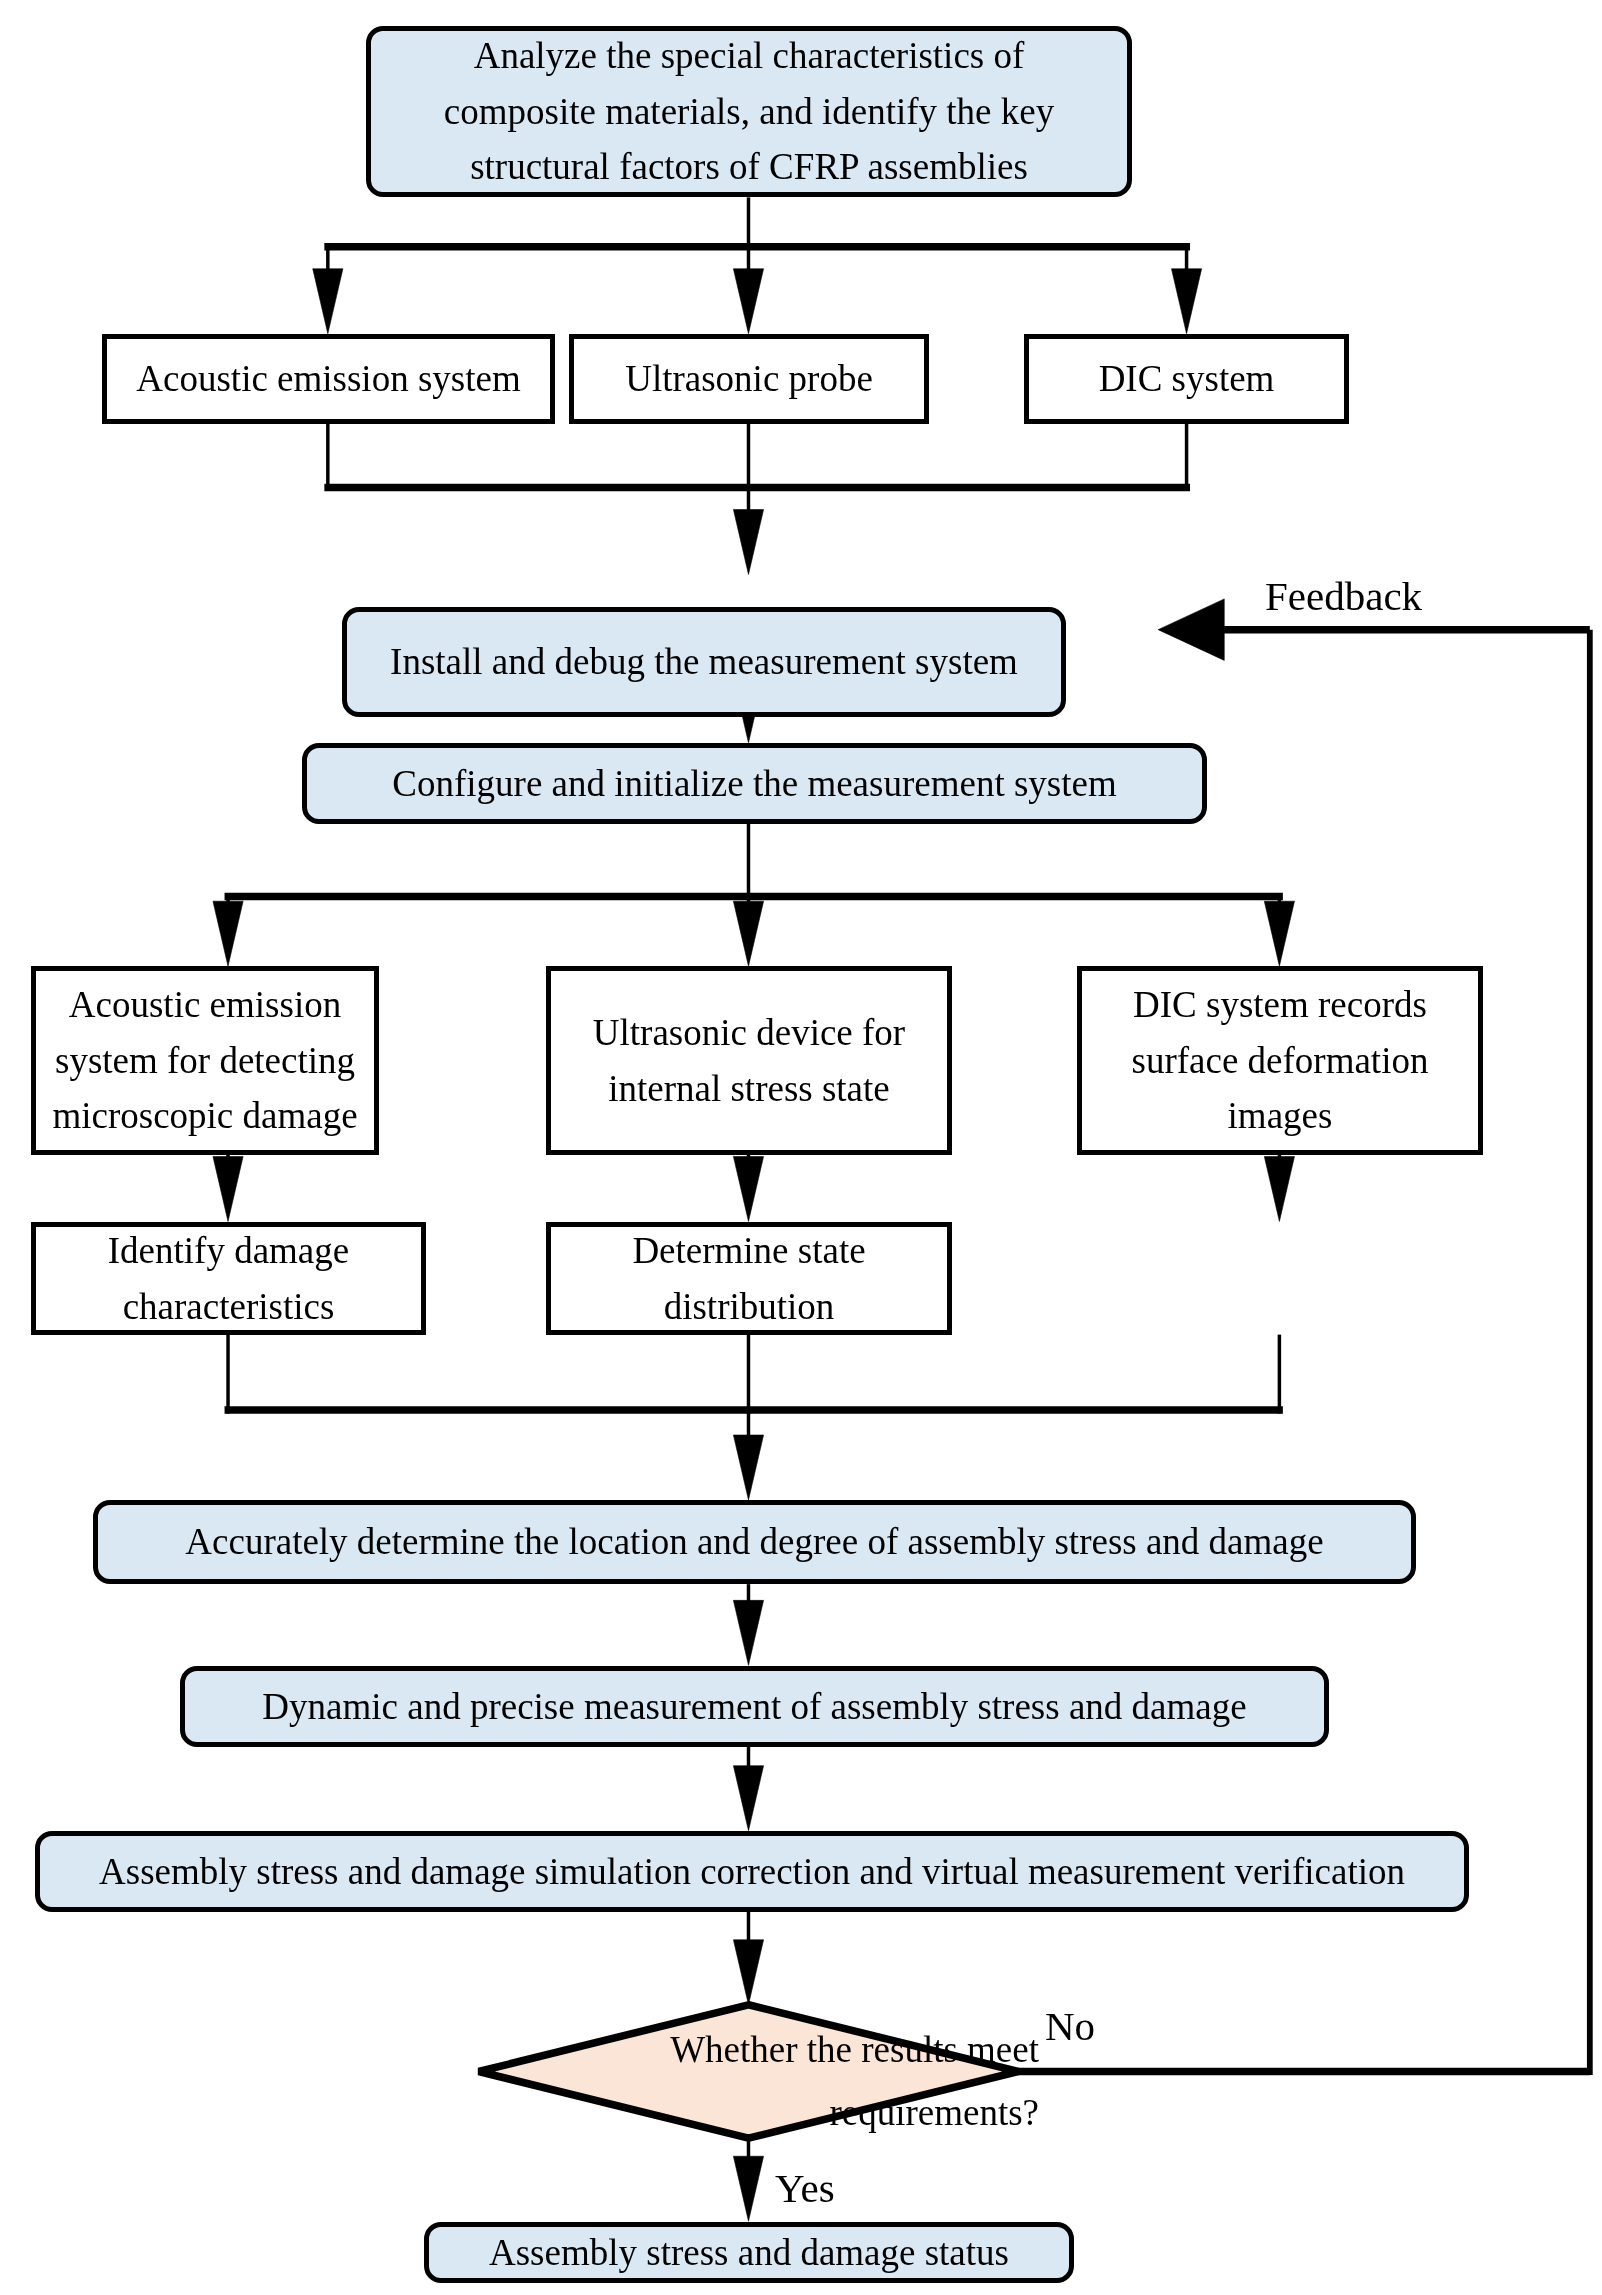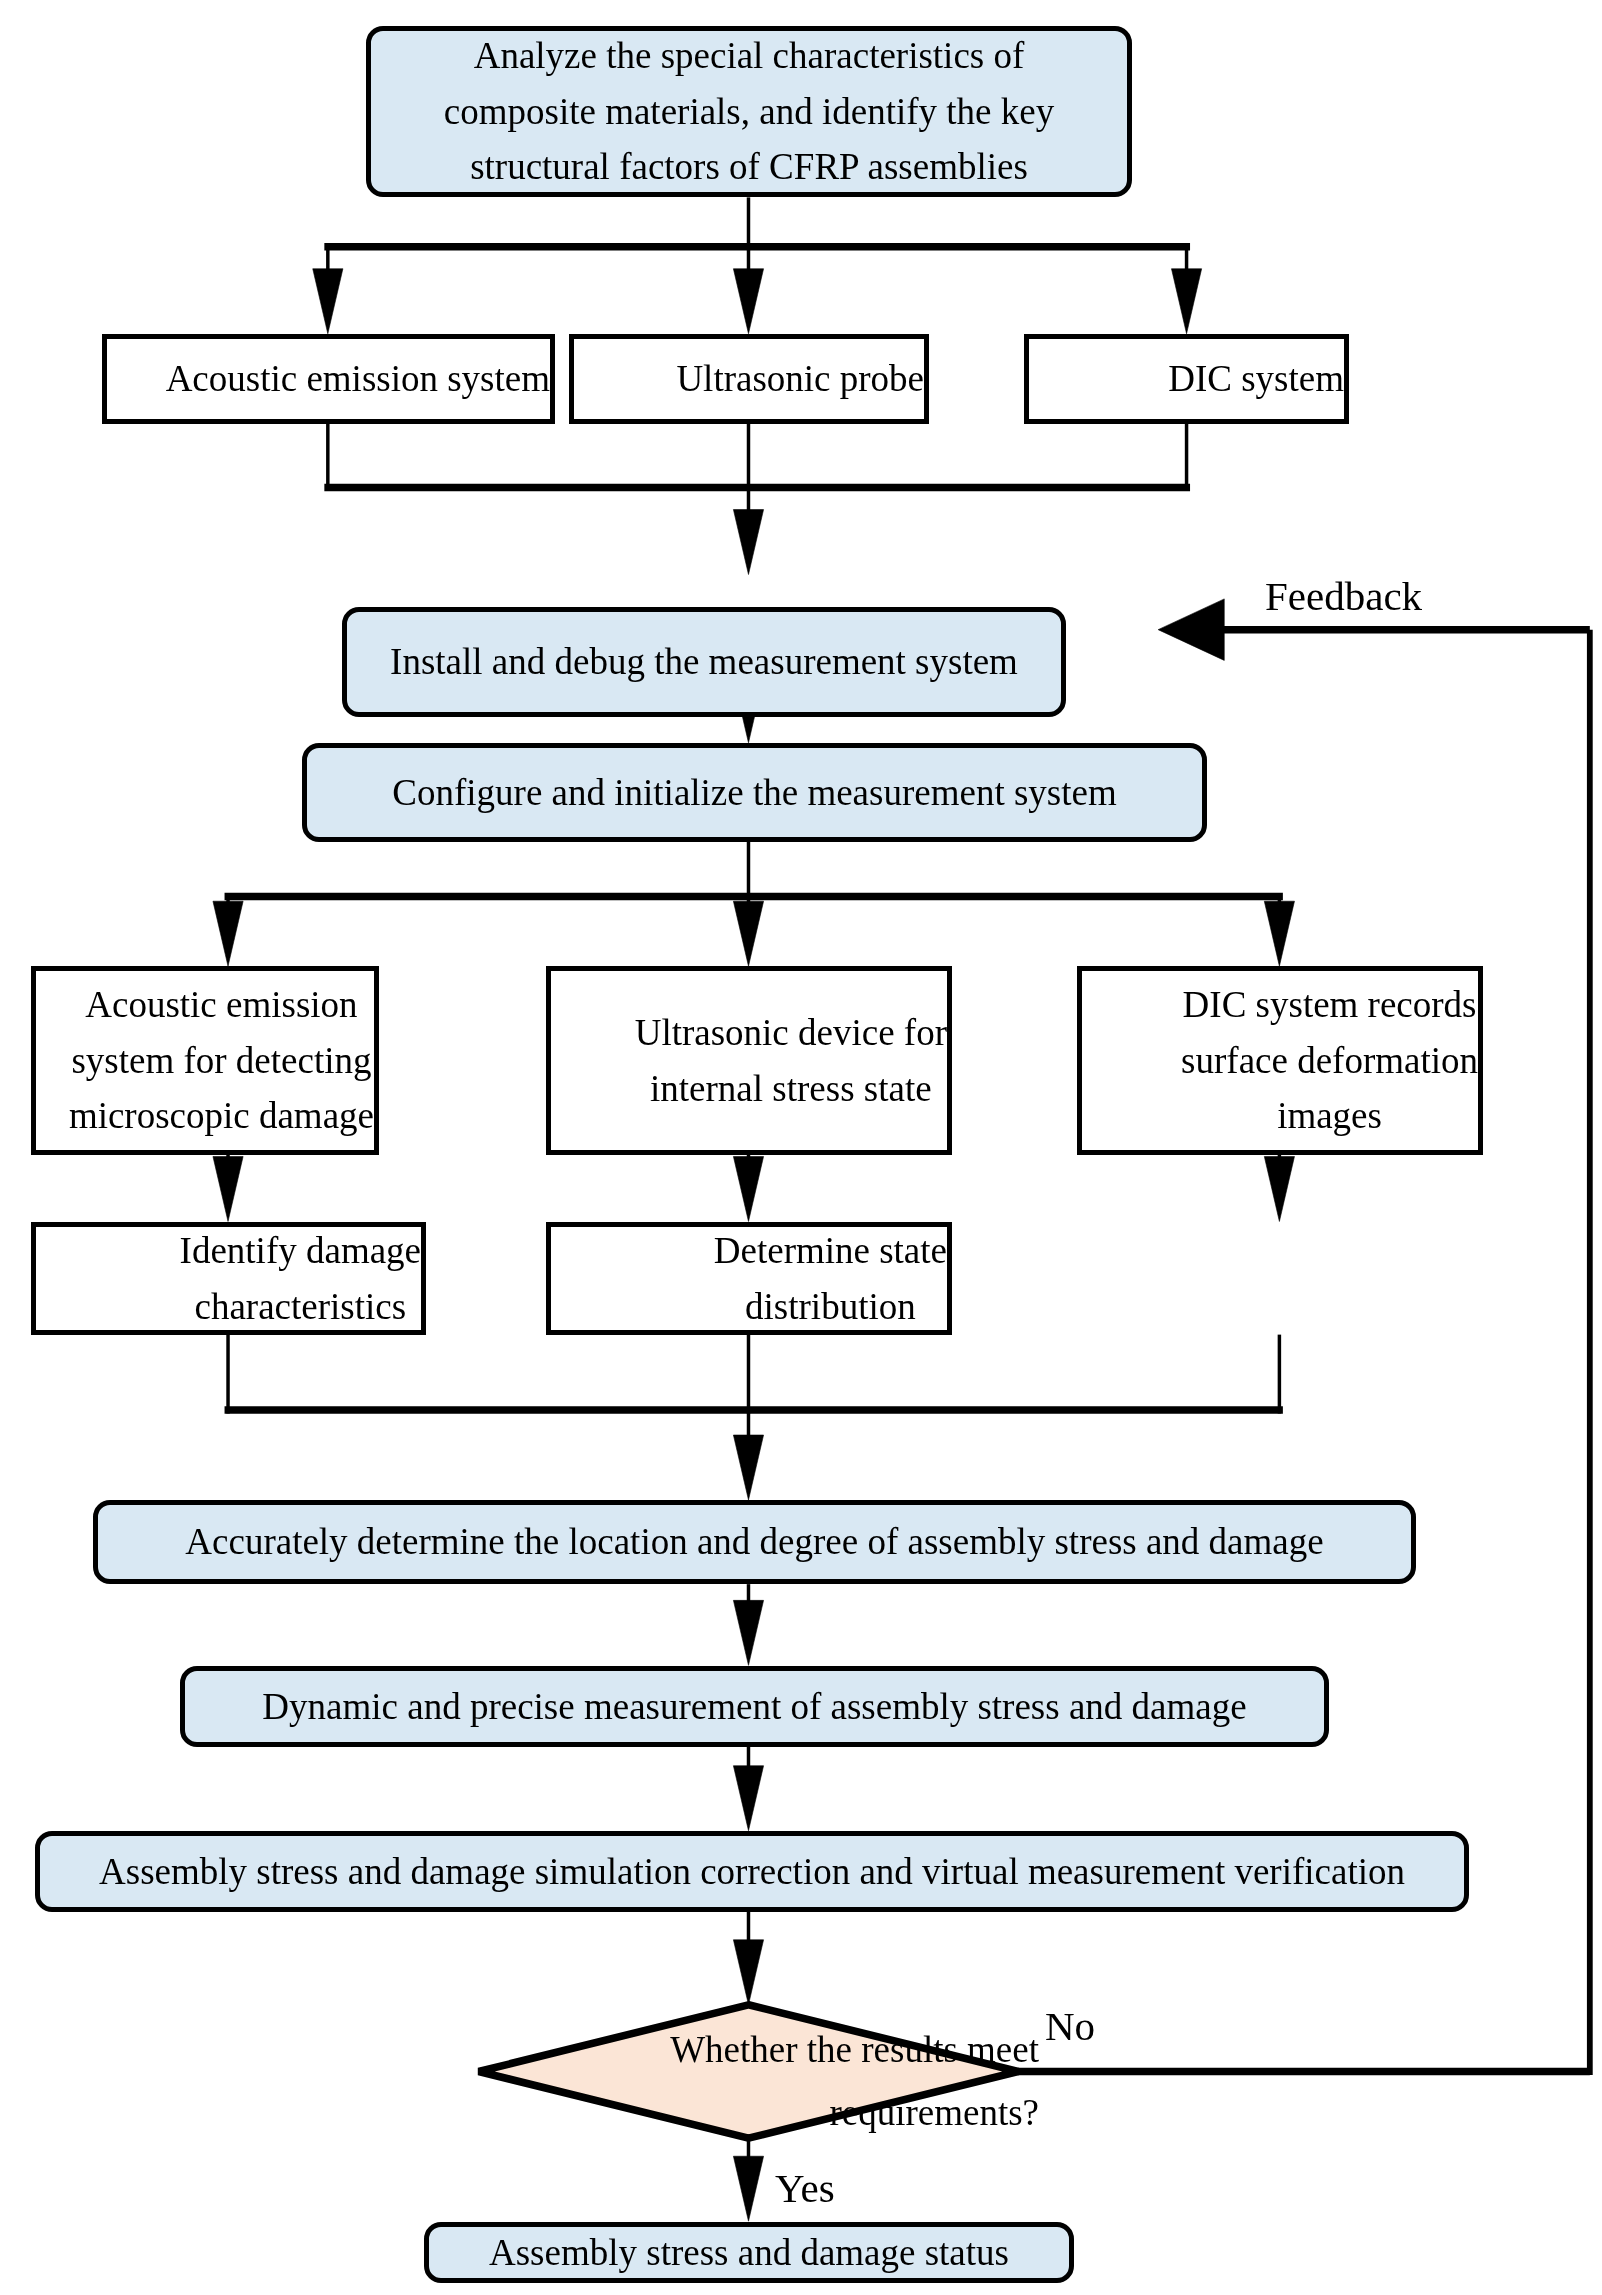--- a/index.html
+++ b/index.html
@@ -20,21 +20,21 @@
   .connectors{position:absolute;left:0;top:0;width:1602px;height:2295px;}
   .node{
     position:absolute;
     box-sizing:border-box;
     border:5.8px solid var(--line);
     display:flex;align-items:center;justify-content:center;
     text-align:center;
     font-size:37px;line-height:1.5;
   }
   .node.blue{background:var(--process-fill);border-radius:17px;}
-  .node.white{background:var(--plain-fill);justify-content:flex-end;}
+  .node.white{background:var(--plain-fill);}
   .lbl.pre{white-space:pre-line;}
   .lbl.nowrap{white-space:nowrap;}
   .diamond-label{
     position:absolute;
     text-align:right;
     font-size:37px;line-height:1.7;
     white-space:pre-line;
   }
   .edge-label{
     position:absolute;
@@ -124,21 +124,21 @@
     <span class="lbl nowrap">Ultrasonic probe</span>
   </div>
   <div class="node white" style="left:1024px;top:334px;width:325px;height:90px">
     <span class="lbl nowrap">DIC system</span>
   </div>
 
   <div class="node blue" style="left:342px;top:607px;width:724px;height:110px">
     <span class="lbl nowrap">Install and debug the measurement system</span>
   </div>
 
-  <div class="node blue" style="left:302px;top:743px;width:905px;height:99px">
+  <div class="node blue" style="left:302px;top:743px;width:905px;height:81px">
     <span class="lbl nowrap">Configure and initialize the measurement system</span>
   </div>
 
   <div class="node white" style="left:31px;top:966px;width:348px;height:189px">
     <span class="lbl pre">Acoustic emission
 system for detecting
 microscopic damage</span>
   </div>
   <div class="node white" style="left:546px;top:966px;width:406px;height:189px">
     <span class="lbl pre">Ultrasonic device for

